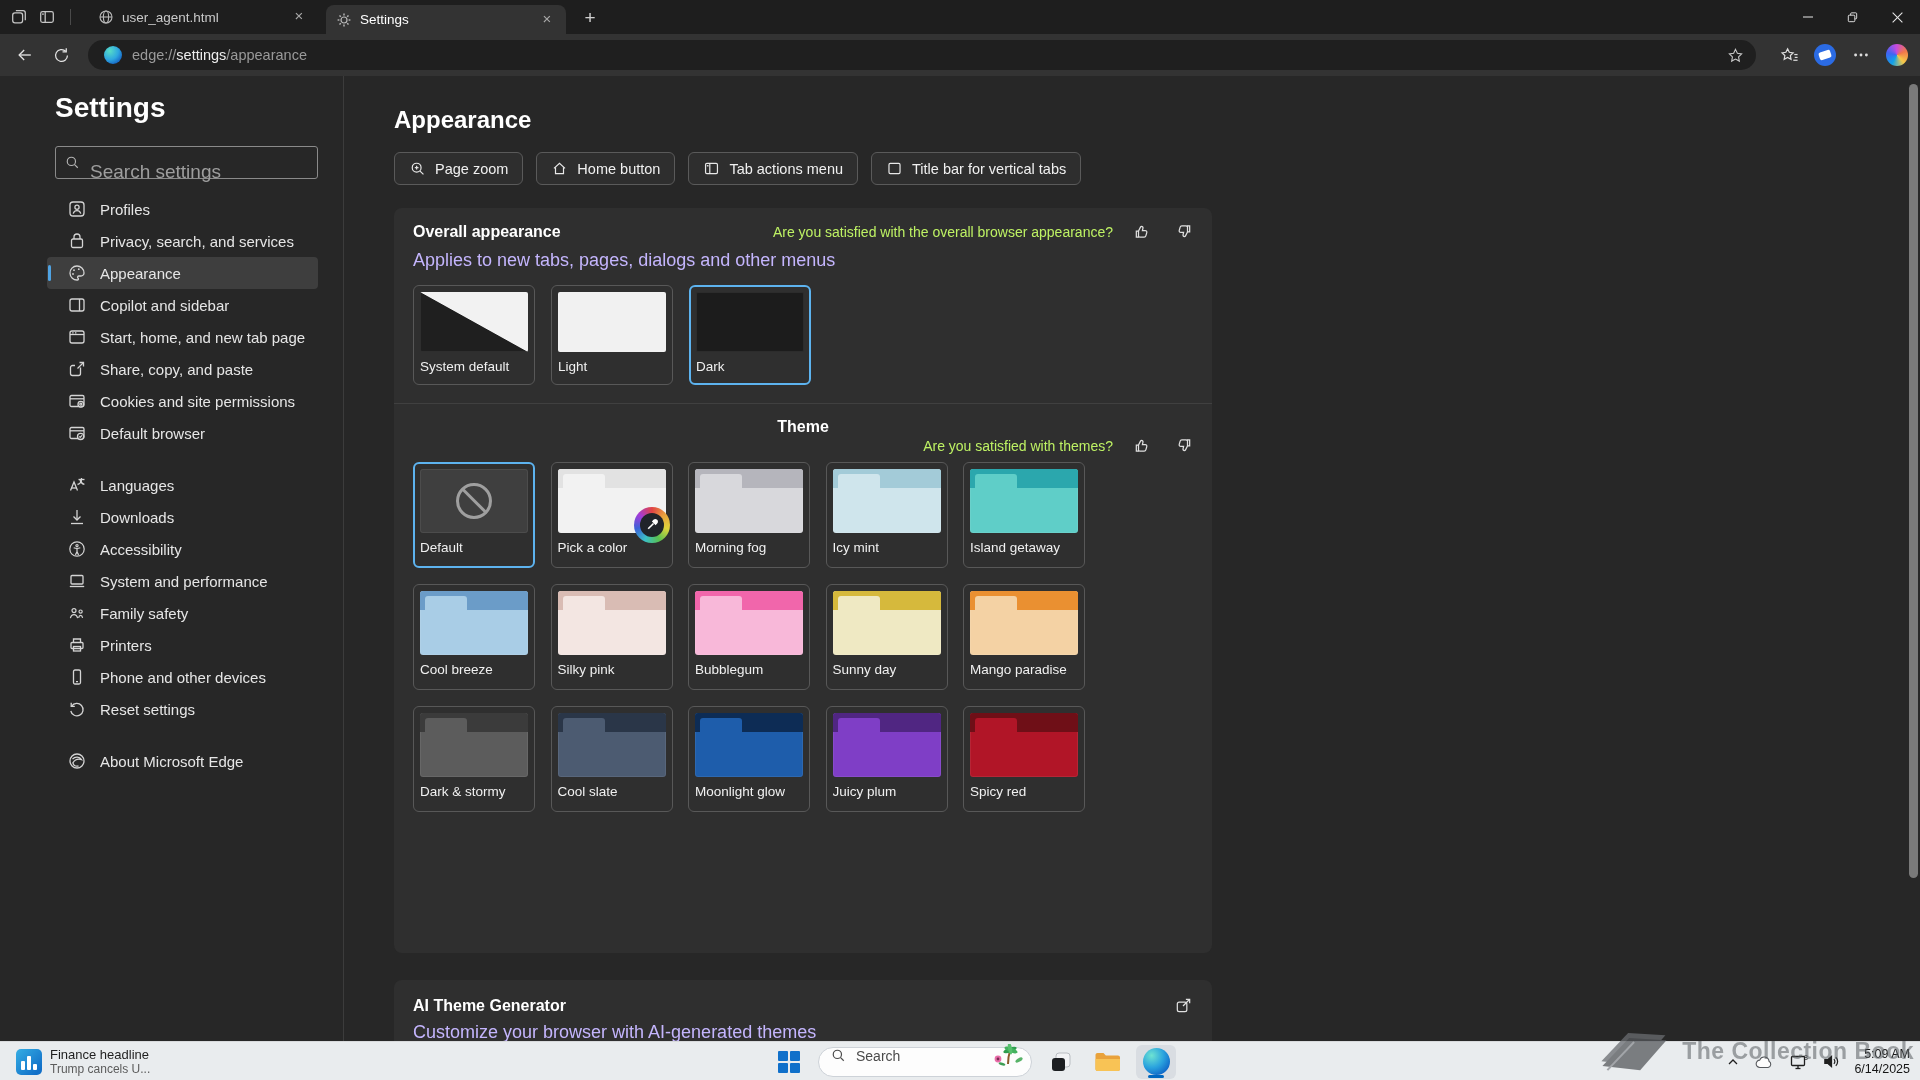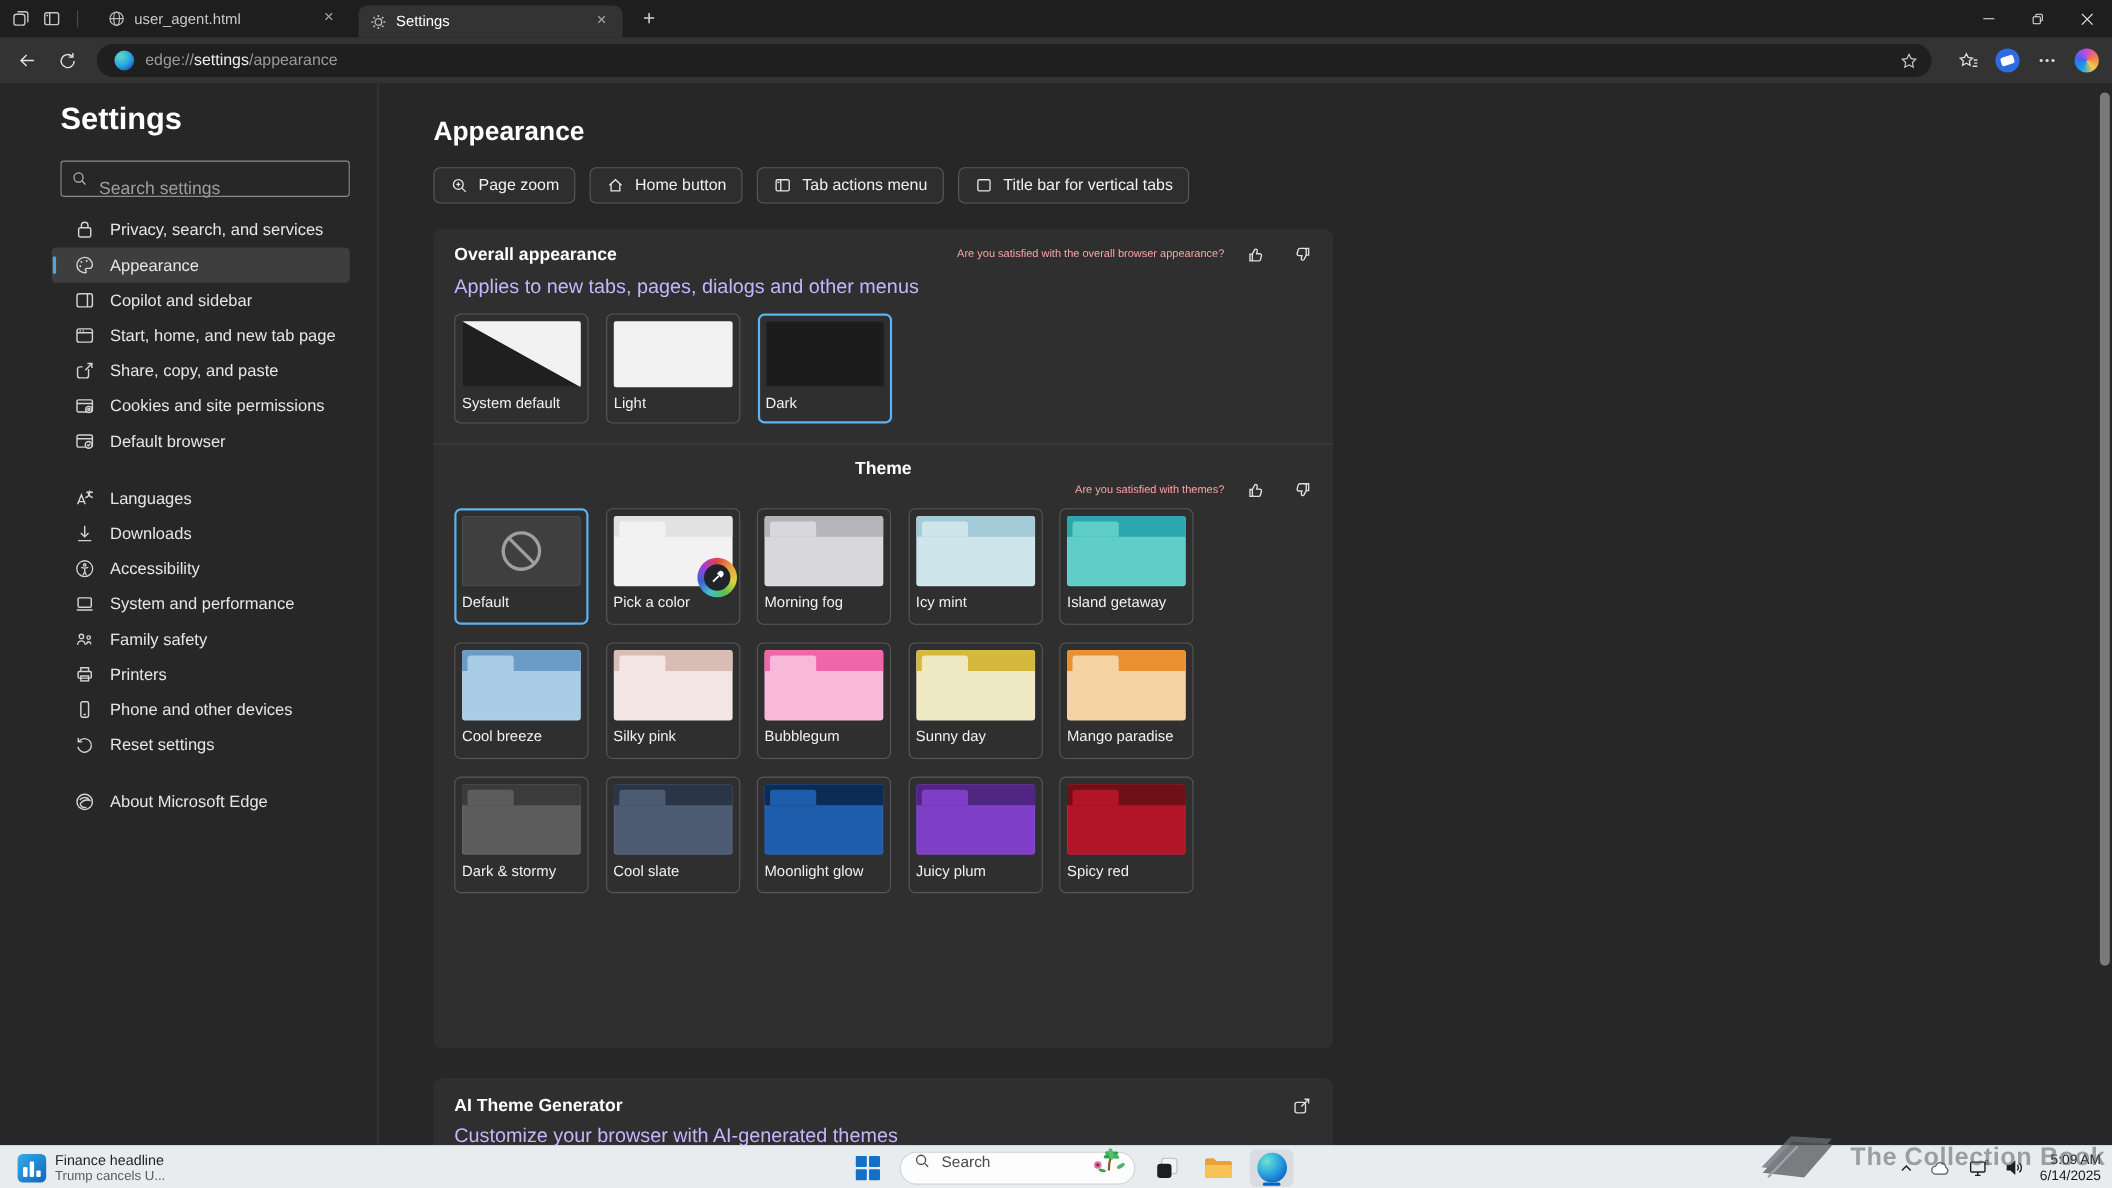--- a/index.html
+++ b/index.html
@@ -29,41 +29,41 @@
   .url-star{margin-left:auto;color:#c7c7c7;display:flex;}
   .toolbar-right-icon{position:absolute;top:8px;width:26px;height:26px;display:flex;align-items:center;justify-content:center;color:#dedede;}
   .essentials{width:22px;height:22px;border-radius:50%;background:#2b6be4;position:relative;}
   .essentials::after{content:"";position:absolute;left:5px;top:7px;width:12px;height:8px;background:#fff;border-radius:2px;transform:rotate(-18deg);}
   .copilot{width:22px;height:22px;border-radius:50%;background:conic-gradient(from 210deg,#11a2e8,#3f64f4,#c44ae0,#f2774b,#f7c948,#11a2e8);}
 
   
   .content{position:absolute;left:0;top:76px;right:0;bottom:0;background:#272727;overflow:hidden;}
   .sidebar-title{position:absolute;left:55px;top:16px;font-size:28px;font-weight:700;color:#fff;}
   .searchbox{position:absolute;left:55px;top:70px;width:263px;height:33px;border:1px solid #8a8a8a;border-radius:3px;display:flex;align-items:center;padding:0 9px;color:#b5b5b5;background:transparent;}
-  .searchbox input{flex:1;border:none;outline:none;background:transparent;color:#7dd3fc;font-size:16px;margin-left:8px;margin-top:18px;}
+  .searchbox input{flex:1;border:none;outline:none;background:transparent;color:#7dd3fc;font-size:19px;margin-left:8px;margin-top:18px;}
   .searchbox input::placeholder{color:#9e9e9e;}
   .sidenav{position:absolute;left:47px;top:117px;width:271px;}
   .nav-item{position:relative;display:flex;align-items:center;height:32px;border-radius:4px;padding-left:20px;color:#e6e6e6;font-size:15px;}
   .nav-item .nav-ico{width:20px;height:20px;margin-right:13px;color:#d4d4d4;display:flex;}
   .nav-item.selected{background:#3e3e3e;}
   .nav-item.selected::before{content:"";position:absolute;left:1px;top:8px;width:3px;height:16px;border-radius:2px;background:#4fa3e3;}
   .nav-gap{height:20px;}
   .side-divider{position:absolute;left:343px;top:0;bottom:0;width:1px;background:#3c3c3c;}
 
   .page-title{position:absolute;left:394px;top:30px;font-size:24px;font-weight:700;color:#fff;}
   .quick-buttons{position:absolute;left:394px;top:76px;display:flex;gap:13px;}
   .qbtn{display:flex;align-items:center;gap:9px;height:33px;padding:0 14px;border:1px solid #5a5a5a;border-radius:6px;background:#2e2e2e;color:#f0f0f0;font-size:14.5px;}
   .qbtn .qico{display:flex;width:17px;height:17px;color:#e8e8e8;}
 
   .card{position:absolute;background:#2f2f2f;border-radius:8px;}
   .card1{left:394px;top:132px;width:818px;height:745px;}
   .card2{left:394px;top:904px;width:818px;height:130px;}
   .sec-head{position:absolute;left:19px;right:19px;display:flex;align-items:center;}
   .sec-head h3{margin:0;font-size:16px;font-weight:700;color:#fff;}
-  .feedback{margin-left:auto;display:flex;align-items:center;gap:20px;color:#fca5a5;font-size:10px;text-align:center;}
+  .feedback{margin-left:auto;display:flex;align-items:center;gap:20px;color:#bef264;font-size:14px;text-align:center;}
   .thumbs{display:flex;gap:22px;color:#e0e0e0;}
   .thumb-ico{width:19px;height:19px;display:flex;}
   .sub{position:absolute;left:19px;margin:0;font-size:18px;color:#c4b5fd;}
   .divider{position:absolute;left:0;right:0;top:195px;border-top:1px solid #404040;}
 
   .tiles{position:absolute;left:19px;top:77px;display:flex;gap:16px;}
   .tile{width:122px;border:1px solid #585858;border-radius:6px;padding:6px;position:relative;}
   .tile.selected{border:2px solid #5db3ef;padding:5px;}
   .o-tile{height:100px;}
   .o-swatch{height:60px;border-radius:2px;box-shadow:inset 0 0 0 1px rgba(255,255,255,.07);}
@@ -247,20 +247,30 @@
               <line x1="12.8" y1="12.8" x2="17" y2="17"></line>
             </svg>
         </span>
         <input placeholder="Search settings" style="">
       </div>
 
       <nav class="sidenav" id="sidenav">
           <div class="nav-item">
             <span class="nav-ico">
               <svg width="20" height="20" viewBox="0 0 20 20" fill="none" stroke="currentColor" stroke-width="1.3">
+                <rect x="3" y="3" width="14" height="14" rx="3"></rect>
+                <circle cx="10" cy="8.3" r="2.1"></circle>
+                <path d="M6.2 14.6c.6-1.9 2.1-2.9 3.8-2.9s3.2 1 3.8 2.9"></path>
+              </svg>
+            </span>
+            <span class="nav-label">Profiles</span>
+          </div>
+          <div class="nav-item">
+            <span class="nav-ico">
+              <svg width="20" height="20" viewBox="0 0 20 20" fill="none" stroke="currentColor" stroke-width="1.3">
                 <rect x="4.5" y="8" width="11" height="8.5" rx="1.5"></rect>
                 <path d="M7 8V6a3 3 0 0 1 6 0v2"></path>
               </svg>
             </span>
             <span class="nav-label">Privacy, search, and services</span>
           </div>
           <div class="nav-item selected">
             <span class="nav-ico">
               <svg width="20" height="20" viewBox="0 0 20 20" fill="none" stroke="currentColor" stroke-width="1.3">
                 <path d="M10 3a7 7 0 1 0 .5 13.98c1.3-.06 1-1.4.4-2-.7-.8-.2-2 1-2h2.1a3 3 0 0 0 3-3A7 7 0 0 0 10 3z"></path>

